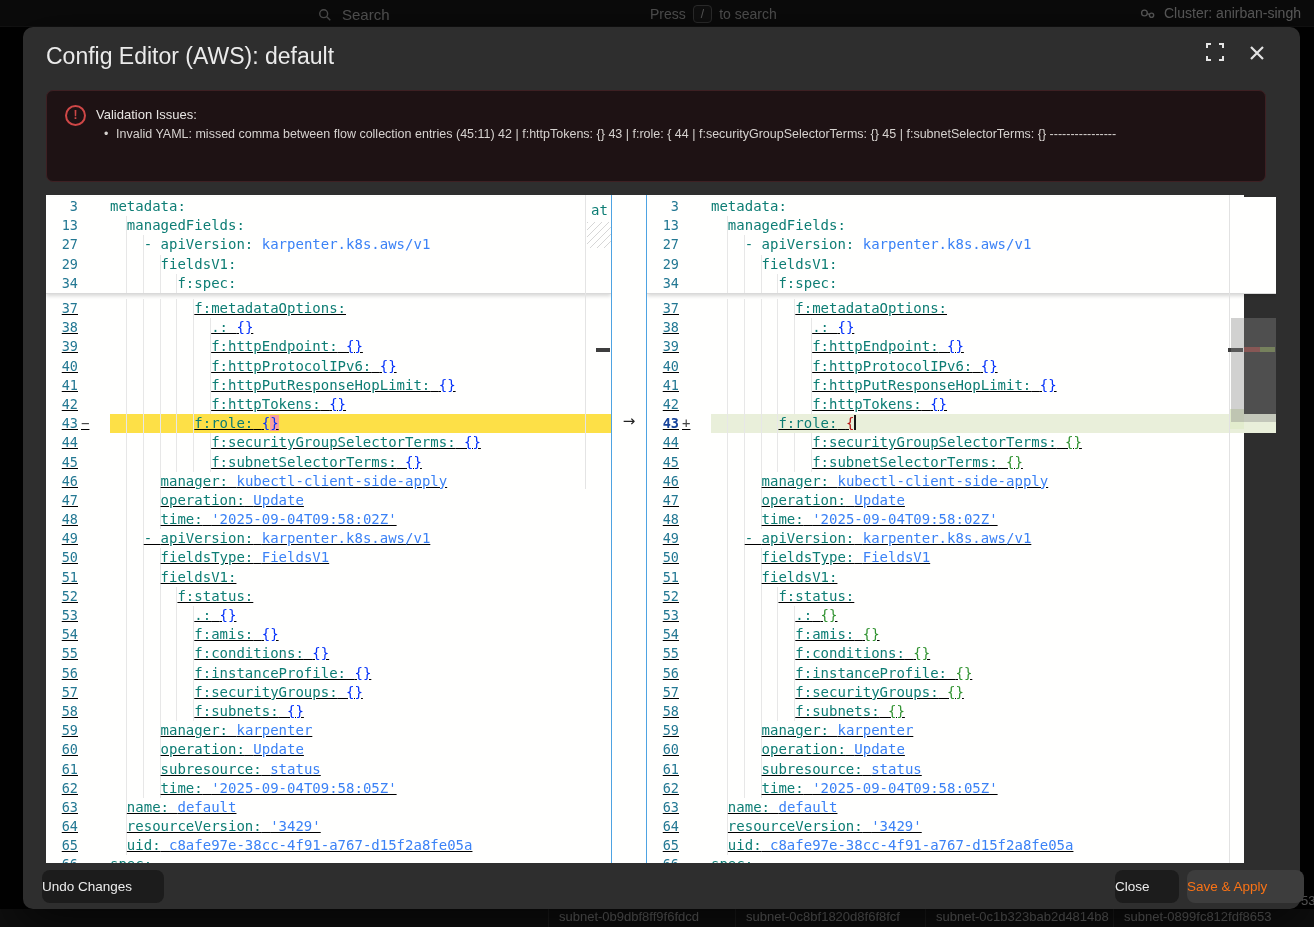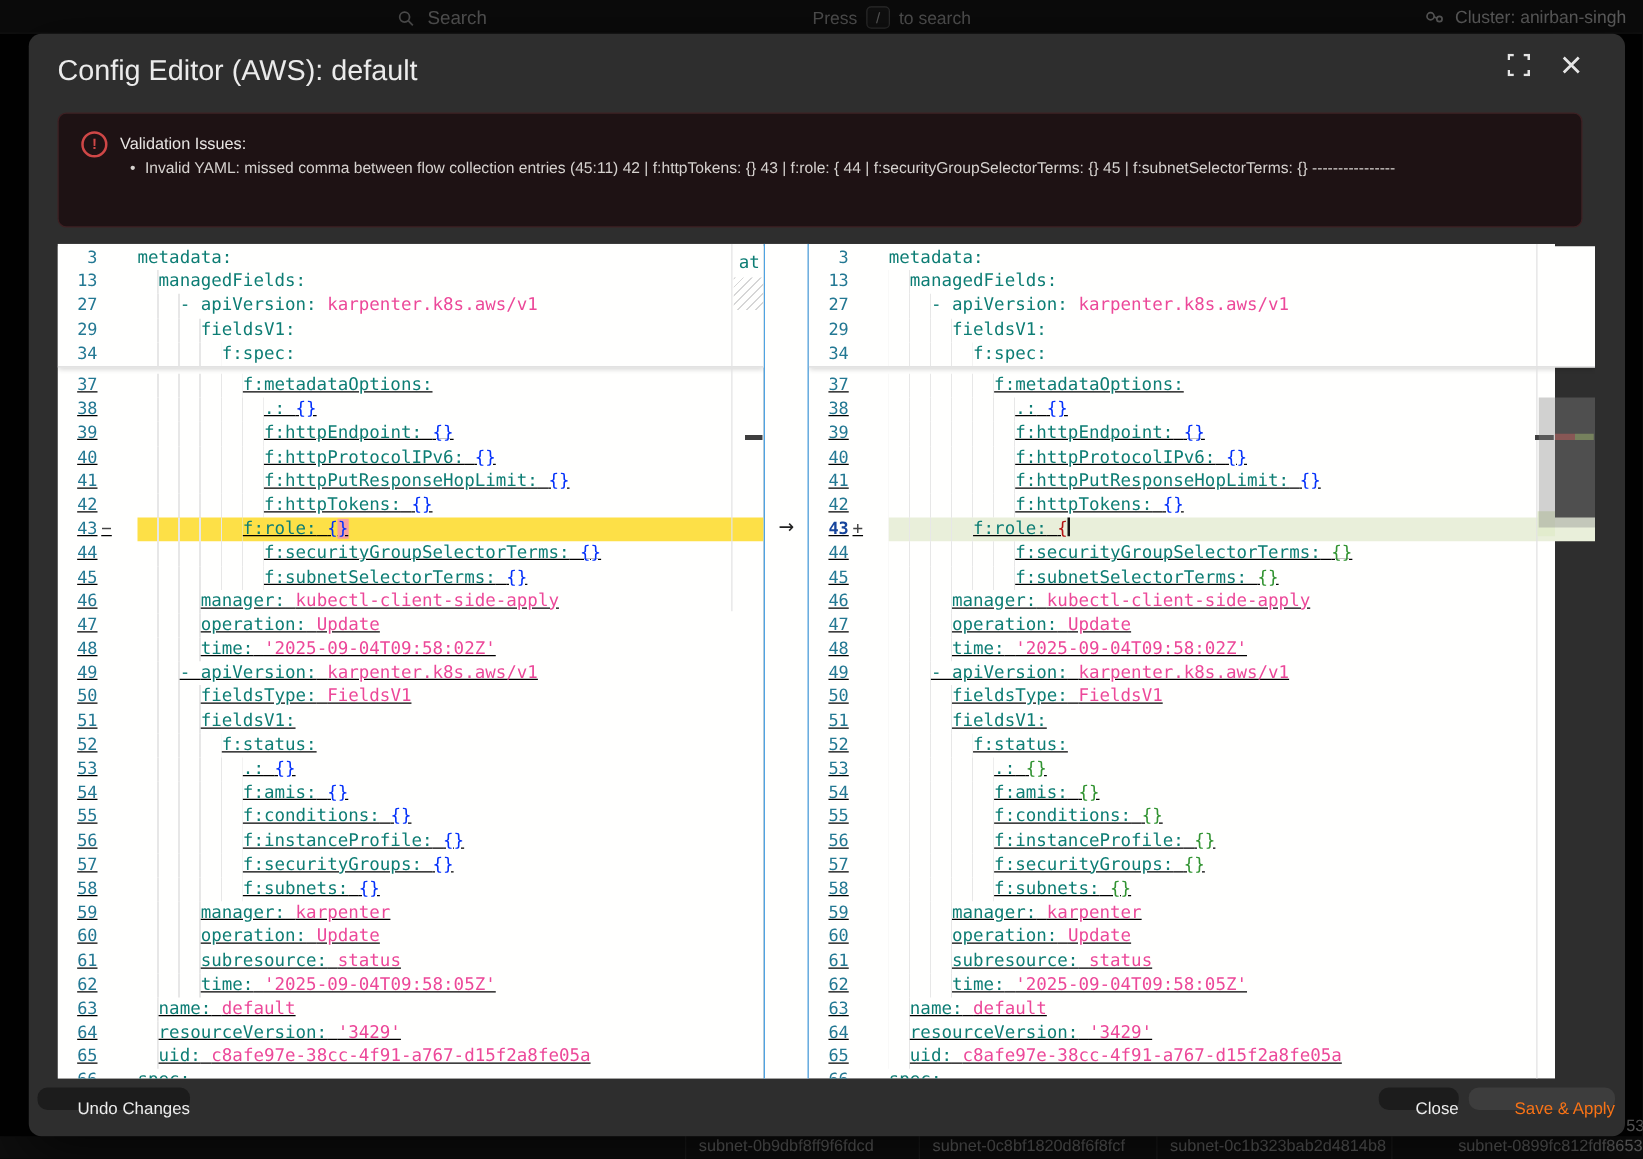--- a/index.html
+++ b/index.html
@@ -50,21 +50,21 @@
   .row{display:flex;height:19.2px;line-height:19.2px;white-space:pre;}
   .ln{width:32px;flex:none;text-align:right;color:#237893;font-size:13.5px;}
   .ln.active{color:#17459c;font-weight:bold;}
   .sign{width:32px;flex:none;padding-left:3px;color:#444;box-sizing:border-box;}
   .code{flex:1;position:relative;}
   .code.del{background:#fde047;}
   .code.add{background:#e9efda;}
   .ind{display:inline-block;height:19.2px;vertical-align:top;
        background-image:repeating-linear-gradient(to right,transparent 0,transparent 15.86px,#e7e7e7 15.86px,#e7e7e7 16.86px);}
   .tk-k{color:#0d7d74;}
-  .tk-v{color:#ec4899;}
+  .tk-v{color:#3b82f6;}
   .tk-b{color:#0431fa;}
   .tk-g{color:#319331;}
   .tk-be{color:#0431fa;background:#f7a0a0;}
   .tk-r{color:#b31212;}
   .tk-d{color:#0d7d74;}
   .tk-t{color:#1f1f1f;}
   .cursor{display:inline-block;width:2px;height:15px;background:#161616;vertical-align:-2px;}
 
   .sticky{position:absolute;left:0;top:2px;right:0;background:#fffffe;z-index:3;
           border-bottom:1px solid #d9d9d9;box-shadow:0 2px 4px rgba(0,0,0,.16);}
@@ -85,21 +85,21 @@
 
   
   .minimap-sep{position:absolute;left:582px;top:0;width:1px;height:668px;background:#e2e2e2;z-index:4;}
   .minimap-add-mark{position:absolute;left:583px;top:214px;width:14px;height:20px;background:#e2eccd;z-index:4;}
   .ruler-cursor-mark{position:absolute;left:581px;top:153px;width:15px;height:4px;background:#3e3e3e;z-index:5;}
   .ruler-del-mark{position:absolute;left:597px;top:152px;width:16px;height:5px;background:#8a3b38;z-index:5;}
   .ruler-add-mark{position:absolute;left:613px;top:152px;width:15px;height:5px;background:#6c7f45;z-index:5;}
   .scroll-slider{position:absolute;left:584px;top:123px;width:45px;height:104px;background:rgba(135,135,135,.38);z-index:6;}
 
   
-  .btn{position:absolute;height:18px;border-radius:8px;font-size:13.5px;text-align:right;line-height:33px;cursor:pointer;}
+  .btn{position:absolute;height:33px;border-radius:8px;font-size:13.5px;text-align:left;line-height:33px;cursor:pointer;margin-left:12px;}
   .btn-undo{left:7px;top:843px;width:122px;background:#1c1c1c;color:#ececec;}
   .btn-close{left:1080px;top:843px;width:64px;background:#1c1c1c;color:#ececec;}
   .btn-save{left:1152px;top:843px;width:117px;background:#3d3d3d;color:#f97316;cursor:default;}
 </style>
 </head>
 <body>
 
 <div class="screen">
 
   <div class="topbar">
@@ -122,21 +122,21 @@
         <line x1="8" y1="7.5" x2="10.8" y2="8.8" stroke="#bdbdbd" stroke-width="1.5"></line>
       </svg>
       <span>Cluster: anirban-singh</span>
     </div>
   </div>
 
   <div class="bg-bottom">
       <div class="bg-cell" style="left: 548px; width: 187px;">subnet-0b9dbf8ff9f6fdcd</div>
       <div class="bg-cell" style="left: 735px; width: 190px;">subnet-0c8bf1820d8f6f8fcf</div>
       <div class="bg-cell" style="left: 925px; width: 188px;">subnet-0c1b323bab2d4814b8</div>
-      <div class="bg-cell" style="left: 1113px; width: 201px; text-align: right;">subnet-0899fc812fdf8653</div>
+      <div class="bg-cell" style="left: 1113px; width: 201px;">subnet-0899fc812fdf8653</div>
     </div>
   <div class="bg-frag">53</div>
 
   <div class="dim-overlay"></div>
 
   <div class="modal">
     <div class="modal-title">Config Editor (AWS): default</div>
 
     <div class="icon-btn expand-btn">
       <svg width="18" height="18" viewBox="0 0 18 18">

